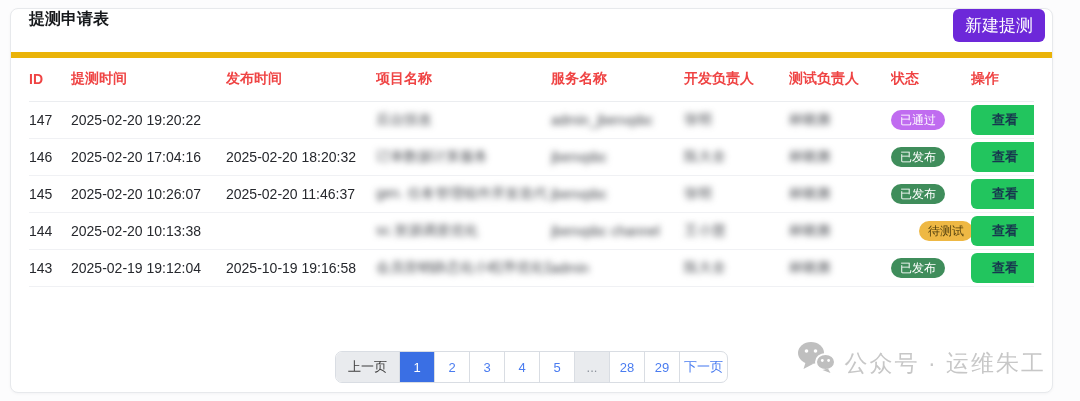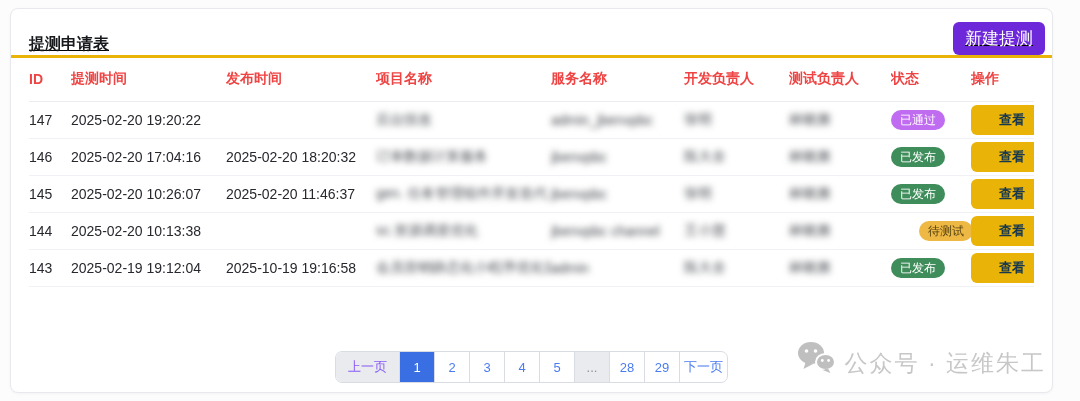--- a/index.html
+++ b/index.html
@@ -13,24 +13,23 @@
   .card {
     position:absolute; left:10px; top:8px;
     width:1043px; height:385px;
     background:#ffffff;
     border:1px solid #e7e9ec;
     border-radius:8px;
     box-shadow:0 1px 3px rgba(20,30,50,0.04);
   }
   .card-header {
     height:49px;
-    display:flex; align-items:flex-end; justify-content:space-between;
+    display:flex; align-items:flex-start; justify-content:space-between;
     padding:0 7px 0 18px;
-    border-bottom:3px solid #eab308;
-    text-decoration:underline;
+    border-bottom:6px solid #eab308;
   }
   .card-title { font-size:16px; font-weight:bold; color:#17191c; }
   .new-btn {
     background:#6d28d9; color:#ffffff;
     border:none; border-radius:6px;
     font-size:17px; font-family:inherit;
     padding:5px 12px; cursor:pointer;
   }
   .table-wrap { padding:0 18px; }
   table { width:100%; border-collapse:collapse; table-layout:fixed; }
@@ -46,43 +45,43 @@
   }
   .blur { filter:blur(3px); color:#44474d; user-select:none; }
   .badge {
     display:inline-block; border-radius:10px;
     padding:4px 9px; font-size:12px; line-height:1; color:#ffffff;text-align:center;
   }
   .badge-passed    { background:#c06cf0; }
   .badge-published { background:#3f8d5b; }
   .badge-pending   { background:#eeb844; color:#54420f;margin-left:28px; }
   .view-btn {
-    background:#eab308; color:#17384e;
+    background:#22c55e; color:#17384e;
     border:none; border-radius:6px;
     font-size:13px; font-weight:bold; font-family:inherit;
-    padding:6px 28px; cursor:pointer;
+    padding:6px 21px; cursor:pointer;
   }
   .pagination {
     position:absolute; left:0; right:0; top:342px;
     display:flex; justify-content:center;
   }
   .page-group {
     display:flex; height:32px;
     border:1px solid #d9dde3; border-radius:7px;
     overflow:hidden; background:#ffffff;
     font-size:13px;
   }
   .page-cell {
     min-width:35px; padding:0 6px;
     display:flex; align-items:center; justify-content:center;
     border-left:1px solid #d9dde3;
     color:#4a7cf0; cursor:pointer; white-space:nowrap;
   }
   .page-cell:first-child { border-left:none; }
-  .page-prev { background:#e9ebee; color:#8b5cf6; padding:4px 12px; }
+  .page-prev { background:#e9ebee; color:#404040; padding:4px 12px; }
   .page-next { padding:0 4px; }
   .page-active { background:#3a6fe4; color:#ffffff; }
   .page-ellipsis { background:#e9ebee; color:#8d939c; }
   .watermark {
     position:absolute; right:6px; bottom:13px;
     display:flex; align-items:flex-end; gap:9px;
     color:#c7c7c7; font-size:23px; letter-spacing:2px;
     pointer-events:none;
   }
 </style>

